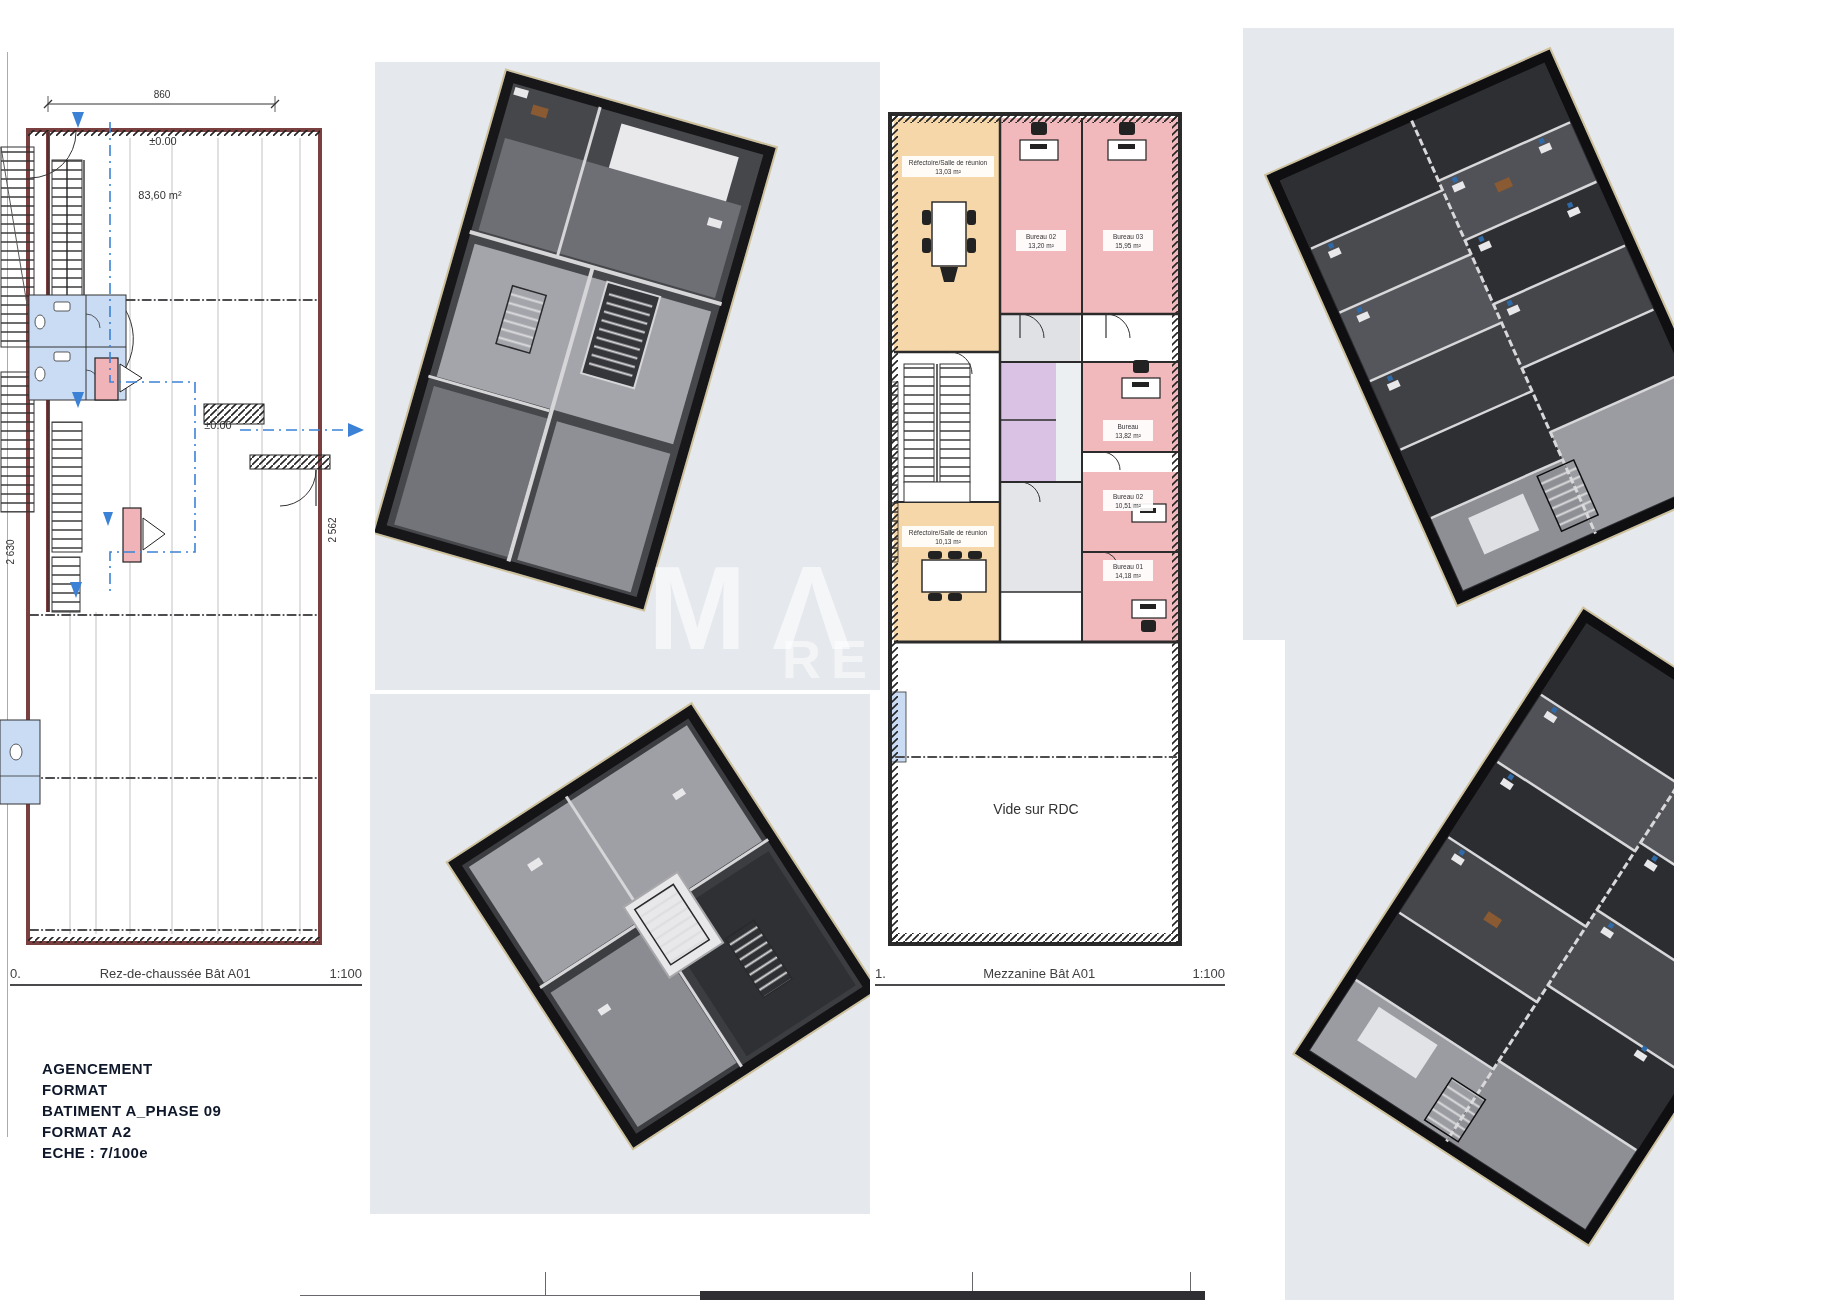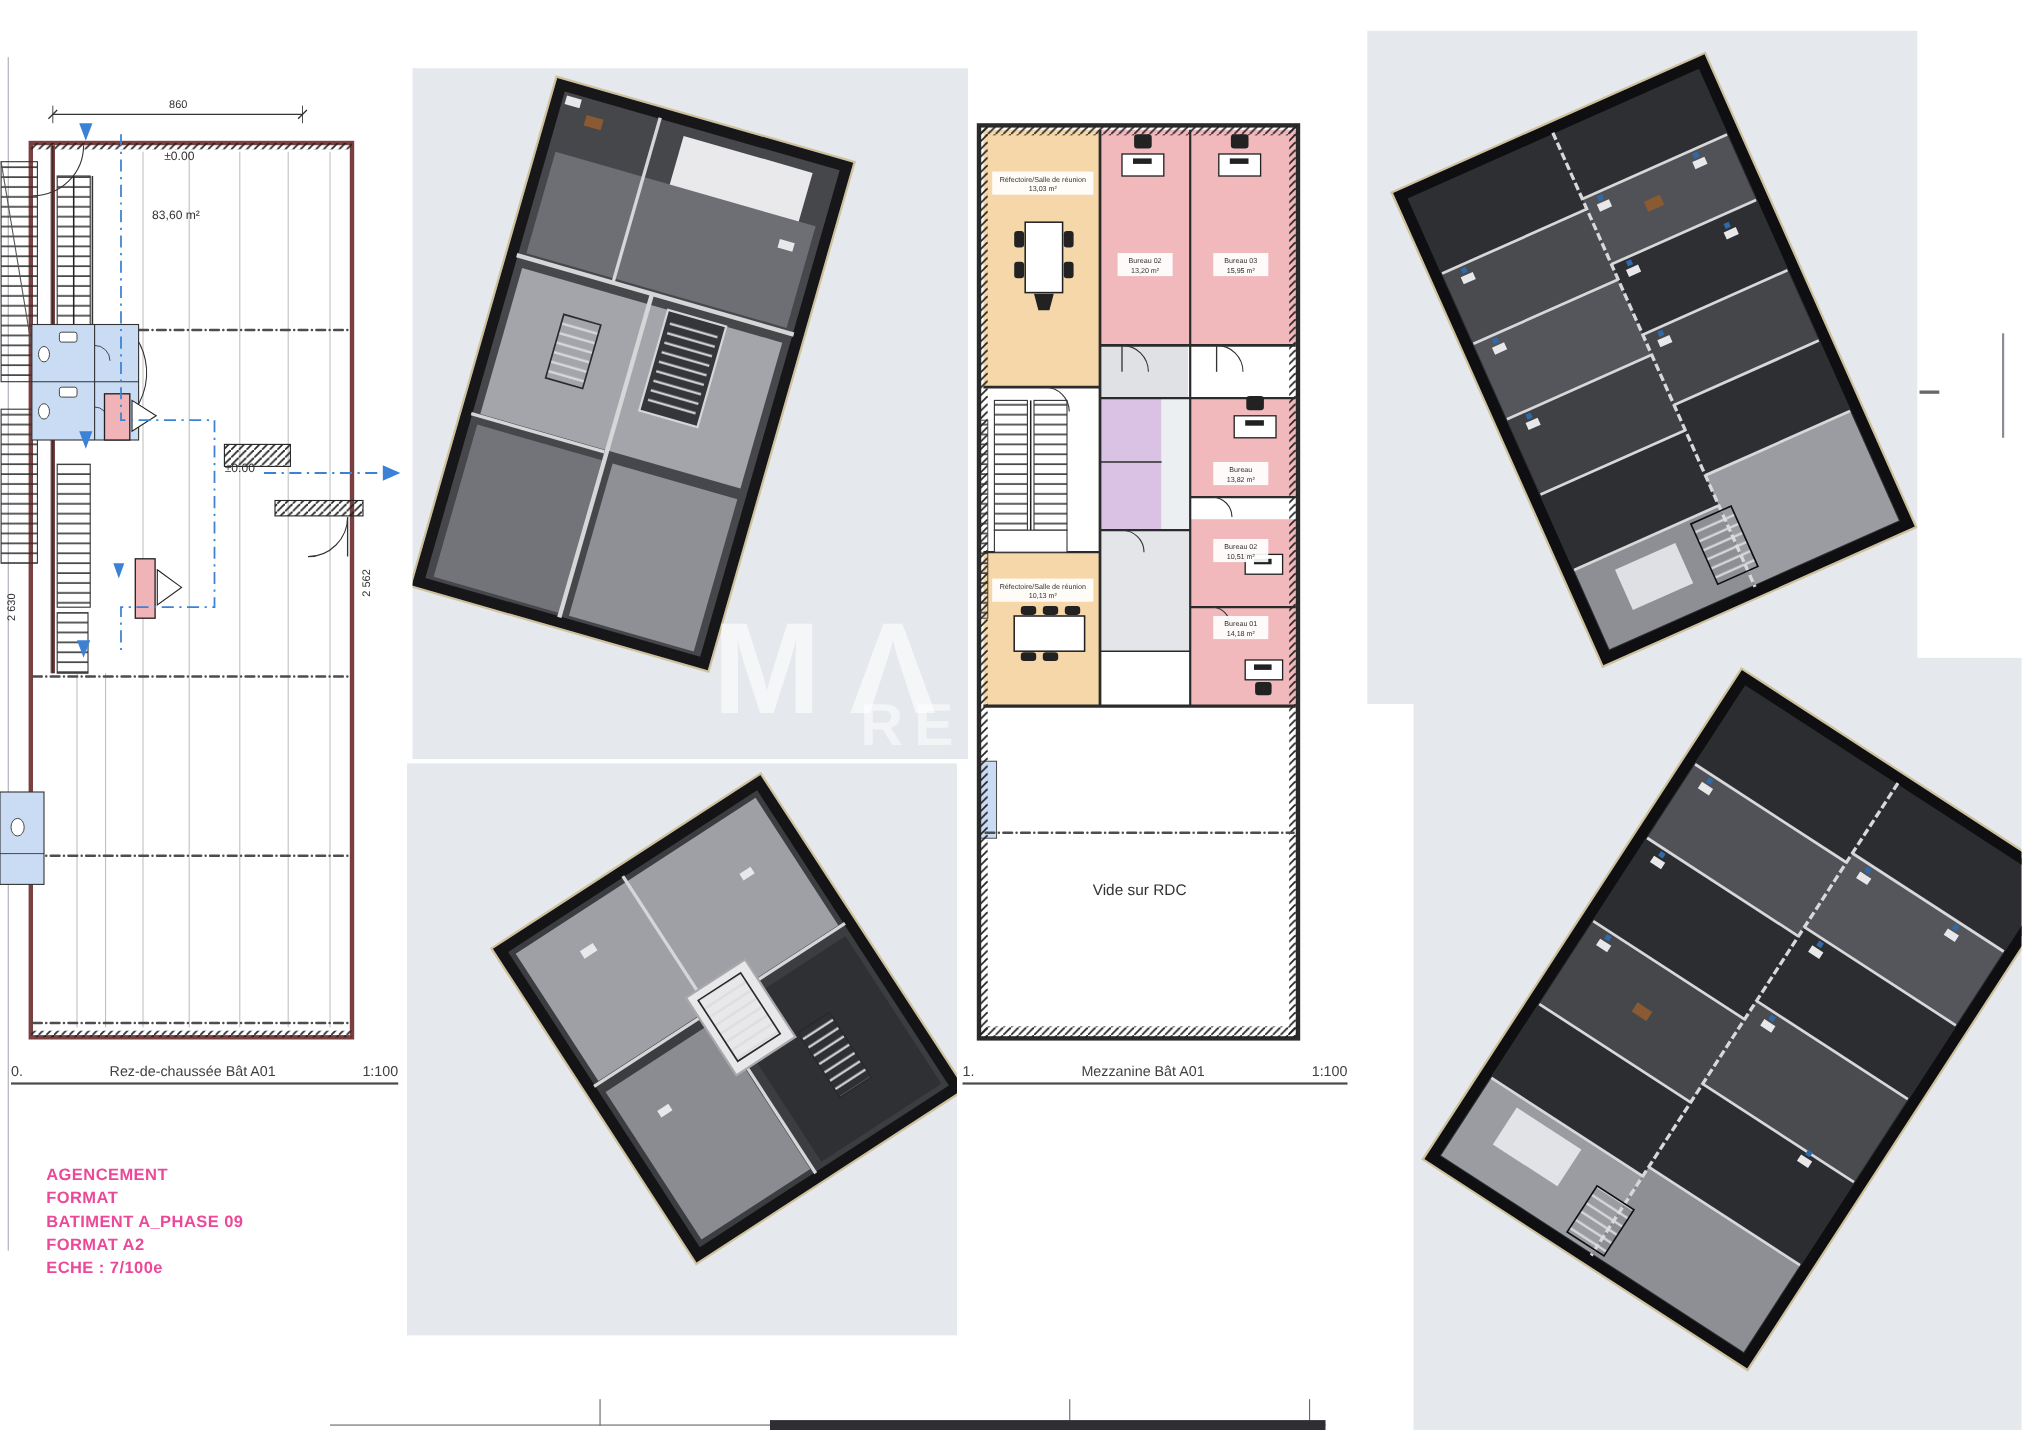--- a/index.html
+++ b/index.html
@@ -1,21 +1,21 @@
 <!DOCTYPE html>
 <html><head>
 <meta charset="utf-8">
 <style>
   html,body{margin:0;padding:0;background:#fff;}
-  #sheet{position:relative;width:1838px;height:1300px;background:#ffffff;overflow:hidden;
+  #sheet{position:relative;width:1674px;height:1300px;background:#ffffff;overflow:hidden;
          font-family:"Liberation Sans",sans-serif;}
   .panel{position:absolute;background:#e5e8ed;}
   .caption-row{position:absolute;display:flex;justify-content:space-between;align-items:flex-end;
 ebay               font-weight:700;font-size:13px;color:#3f3f41;border-bottom:2px solid #4a4a4c;padding-bottom:3px;}
-  .titleblock{position:absolute;font-size:15px;font-weight:700;color:#ec4899;line-height:21px;letter-spacing:.4px;}
+  .titleblock{position:absolute;font-size:15px;font-weight:700;color:#0f172a;line-height:21px;letter-spacing:.4px;}
   .watermark{position:absolute;color:rgba(255,255,255,.62);font-weight:700;z-index:6;pointer-events:none;}
   .mark{position:absolute;background:#66686c;}
   svg{position:absolute;overflow:hidden;}
   text{font-family:"Liberation Sans",sans-serif;fill:#323234;}
 </style>
 </head>
 <body>
 
 <div id="sheet">
 

